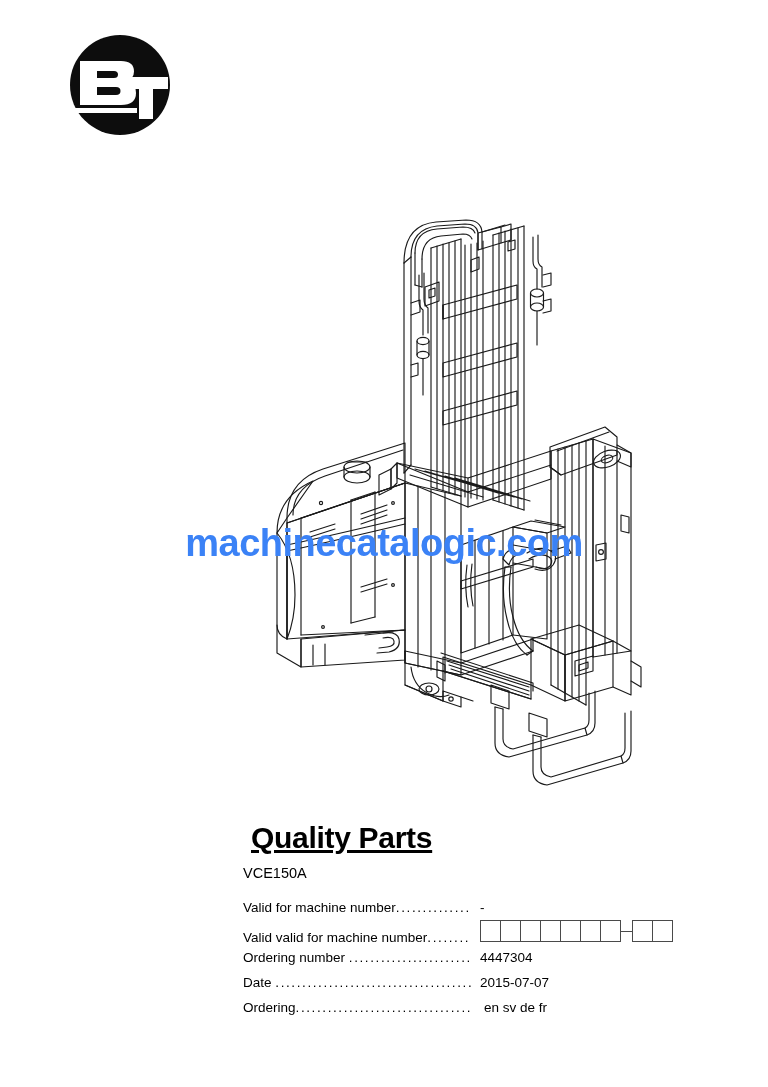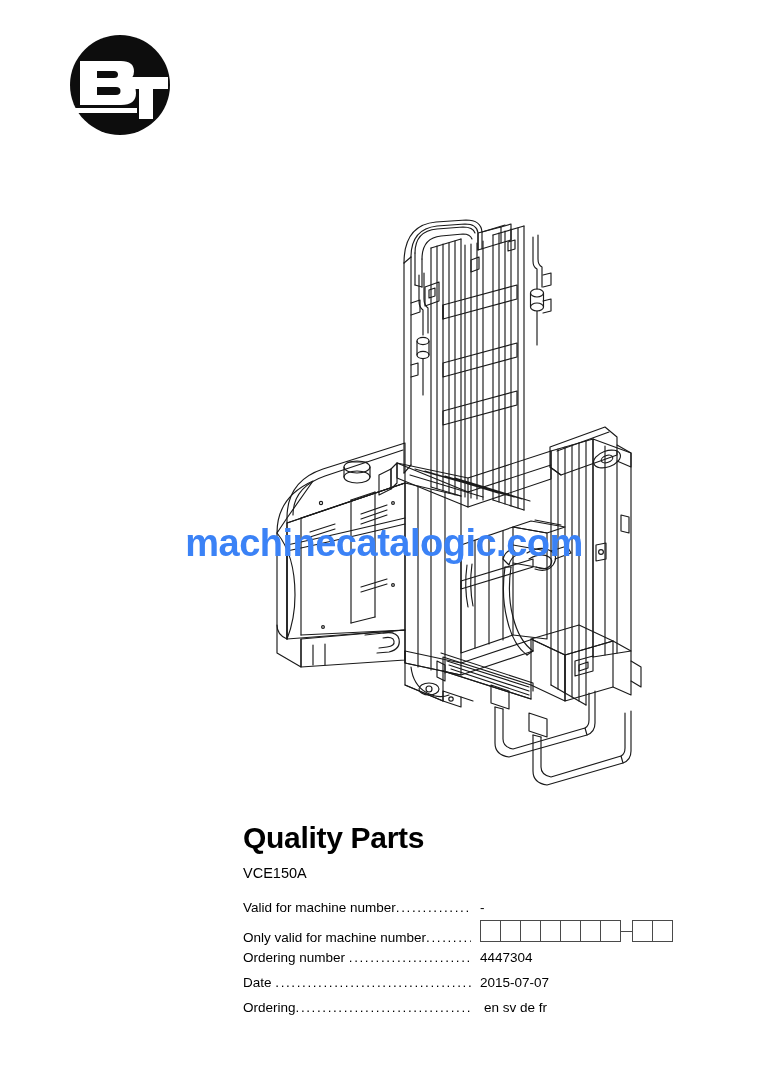--- a/index.html
+++ b/index.html
@@ -55,22 +55,23 @@
   #doc-info {
     position: absolute;
     left: 243px;
     top: 822px;
     width: 460px;
   }
   #doc-title {
     font-size: 30px;
     font-weight: bold;
     letter-spacing: -0.3px;
-    margin: 0 0 8px 0;
+    margin: 0 0 8px 8px;
     line-height: 1.05;
+    text-decoration: underline;
   }
   #doc-model {
     font-size: 14.5px;
     margin: 12px 0 14px 0;
     line-height: 1.1;
   }
 
   .info-row {
     display: flex;
     align-items: baseline;
@@ -376,21 +377,21 @@
 
   <div class="info-row">
     <span class="info-label-wrap">
       <span class="info-label">Valid for machine number</span><span class="leader">.....................</span>
     </span>
     <span class="info-value">-</span>
   </div>
 
   <div class="info-row">
     <span class="info-label-wrap">
-      <span class="info-label">Only valid for machine number</span><span class="leader">............</span>
+      <span class="info-label">Valid valid for machine number</span><span class="leader">............</span>
     </span>
     <span class="box-group">
       <span class="num-box"></span>
       <span class="num-box"></span>
       <span class="num-box"></span>
       <span class="num-box"></span>
       <span class="num-box"></span>
       <span class="num-box"></span>
       <span class="num-box box-sep-left"></span>
       <span class="box-dash"></span>

